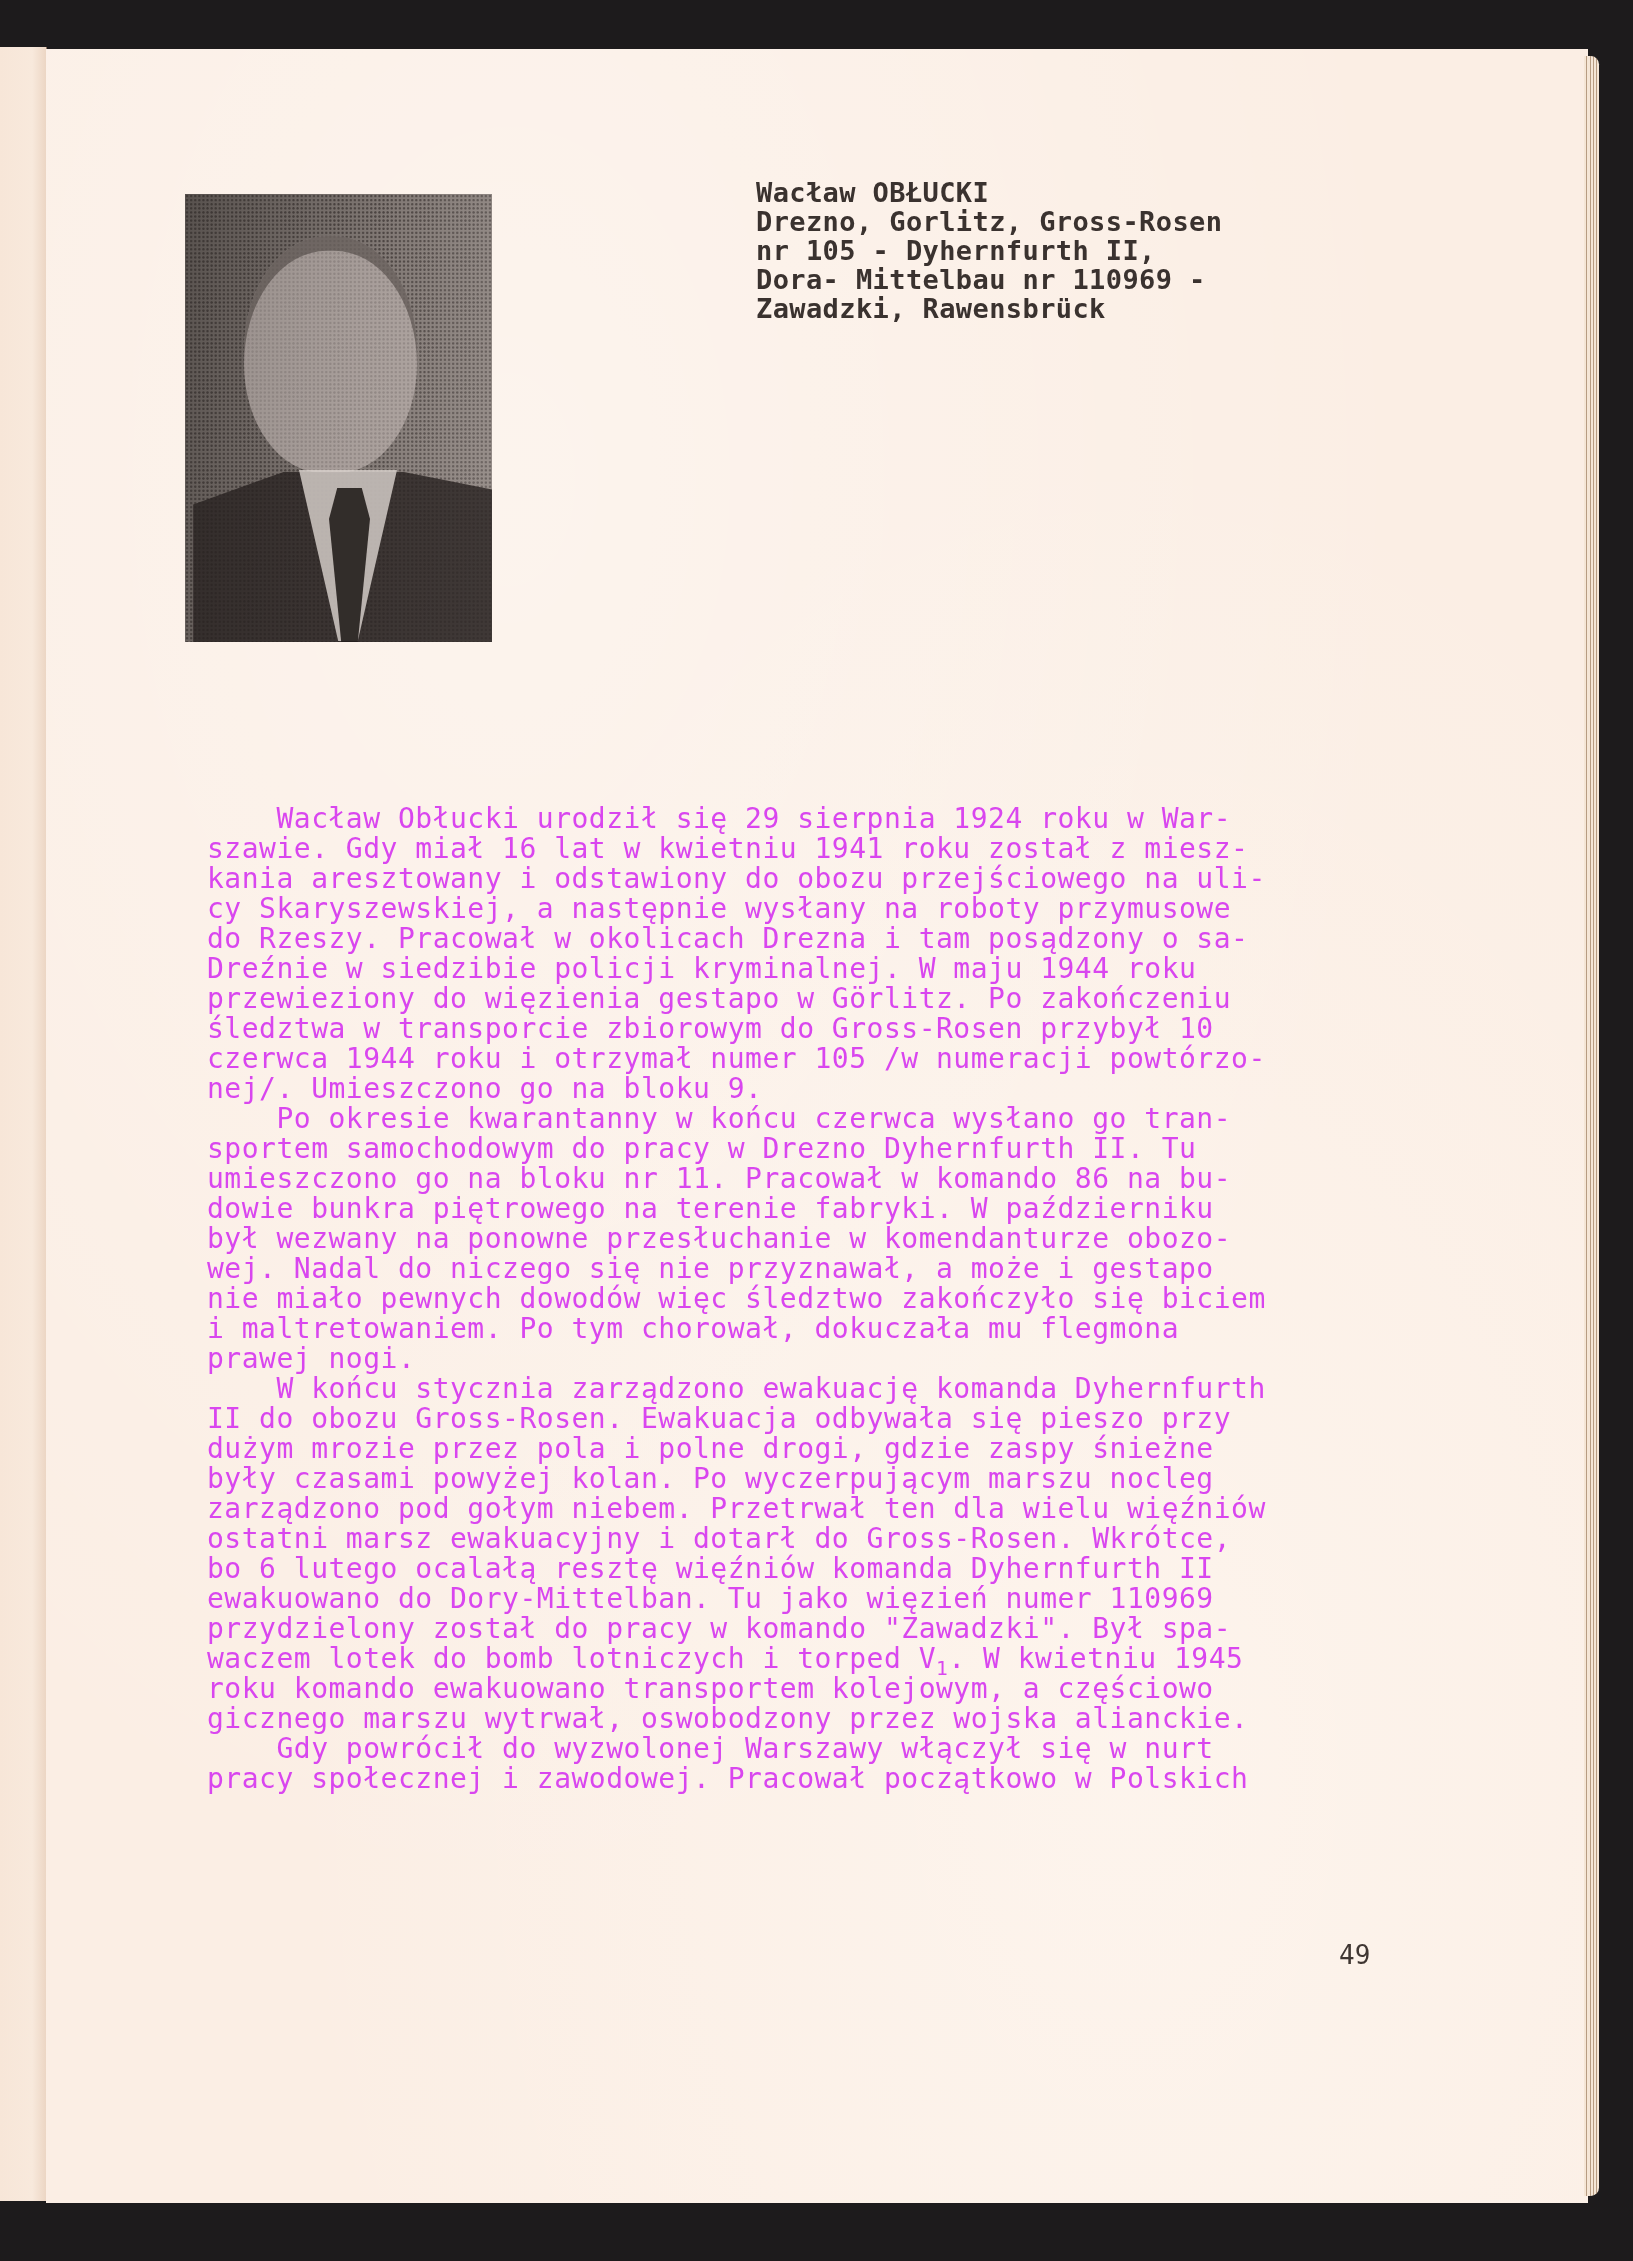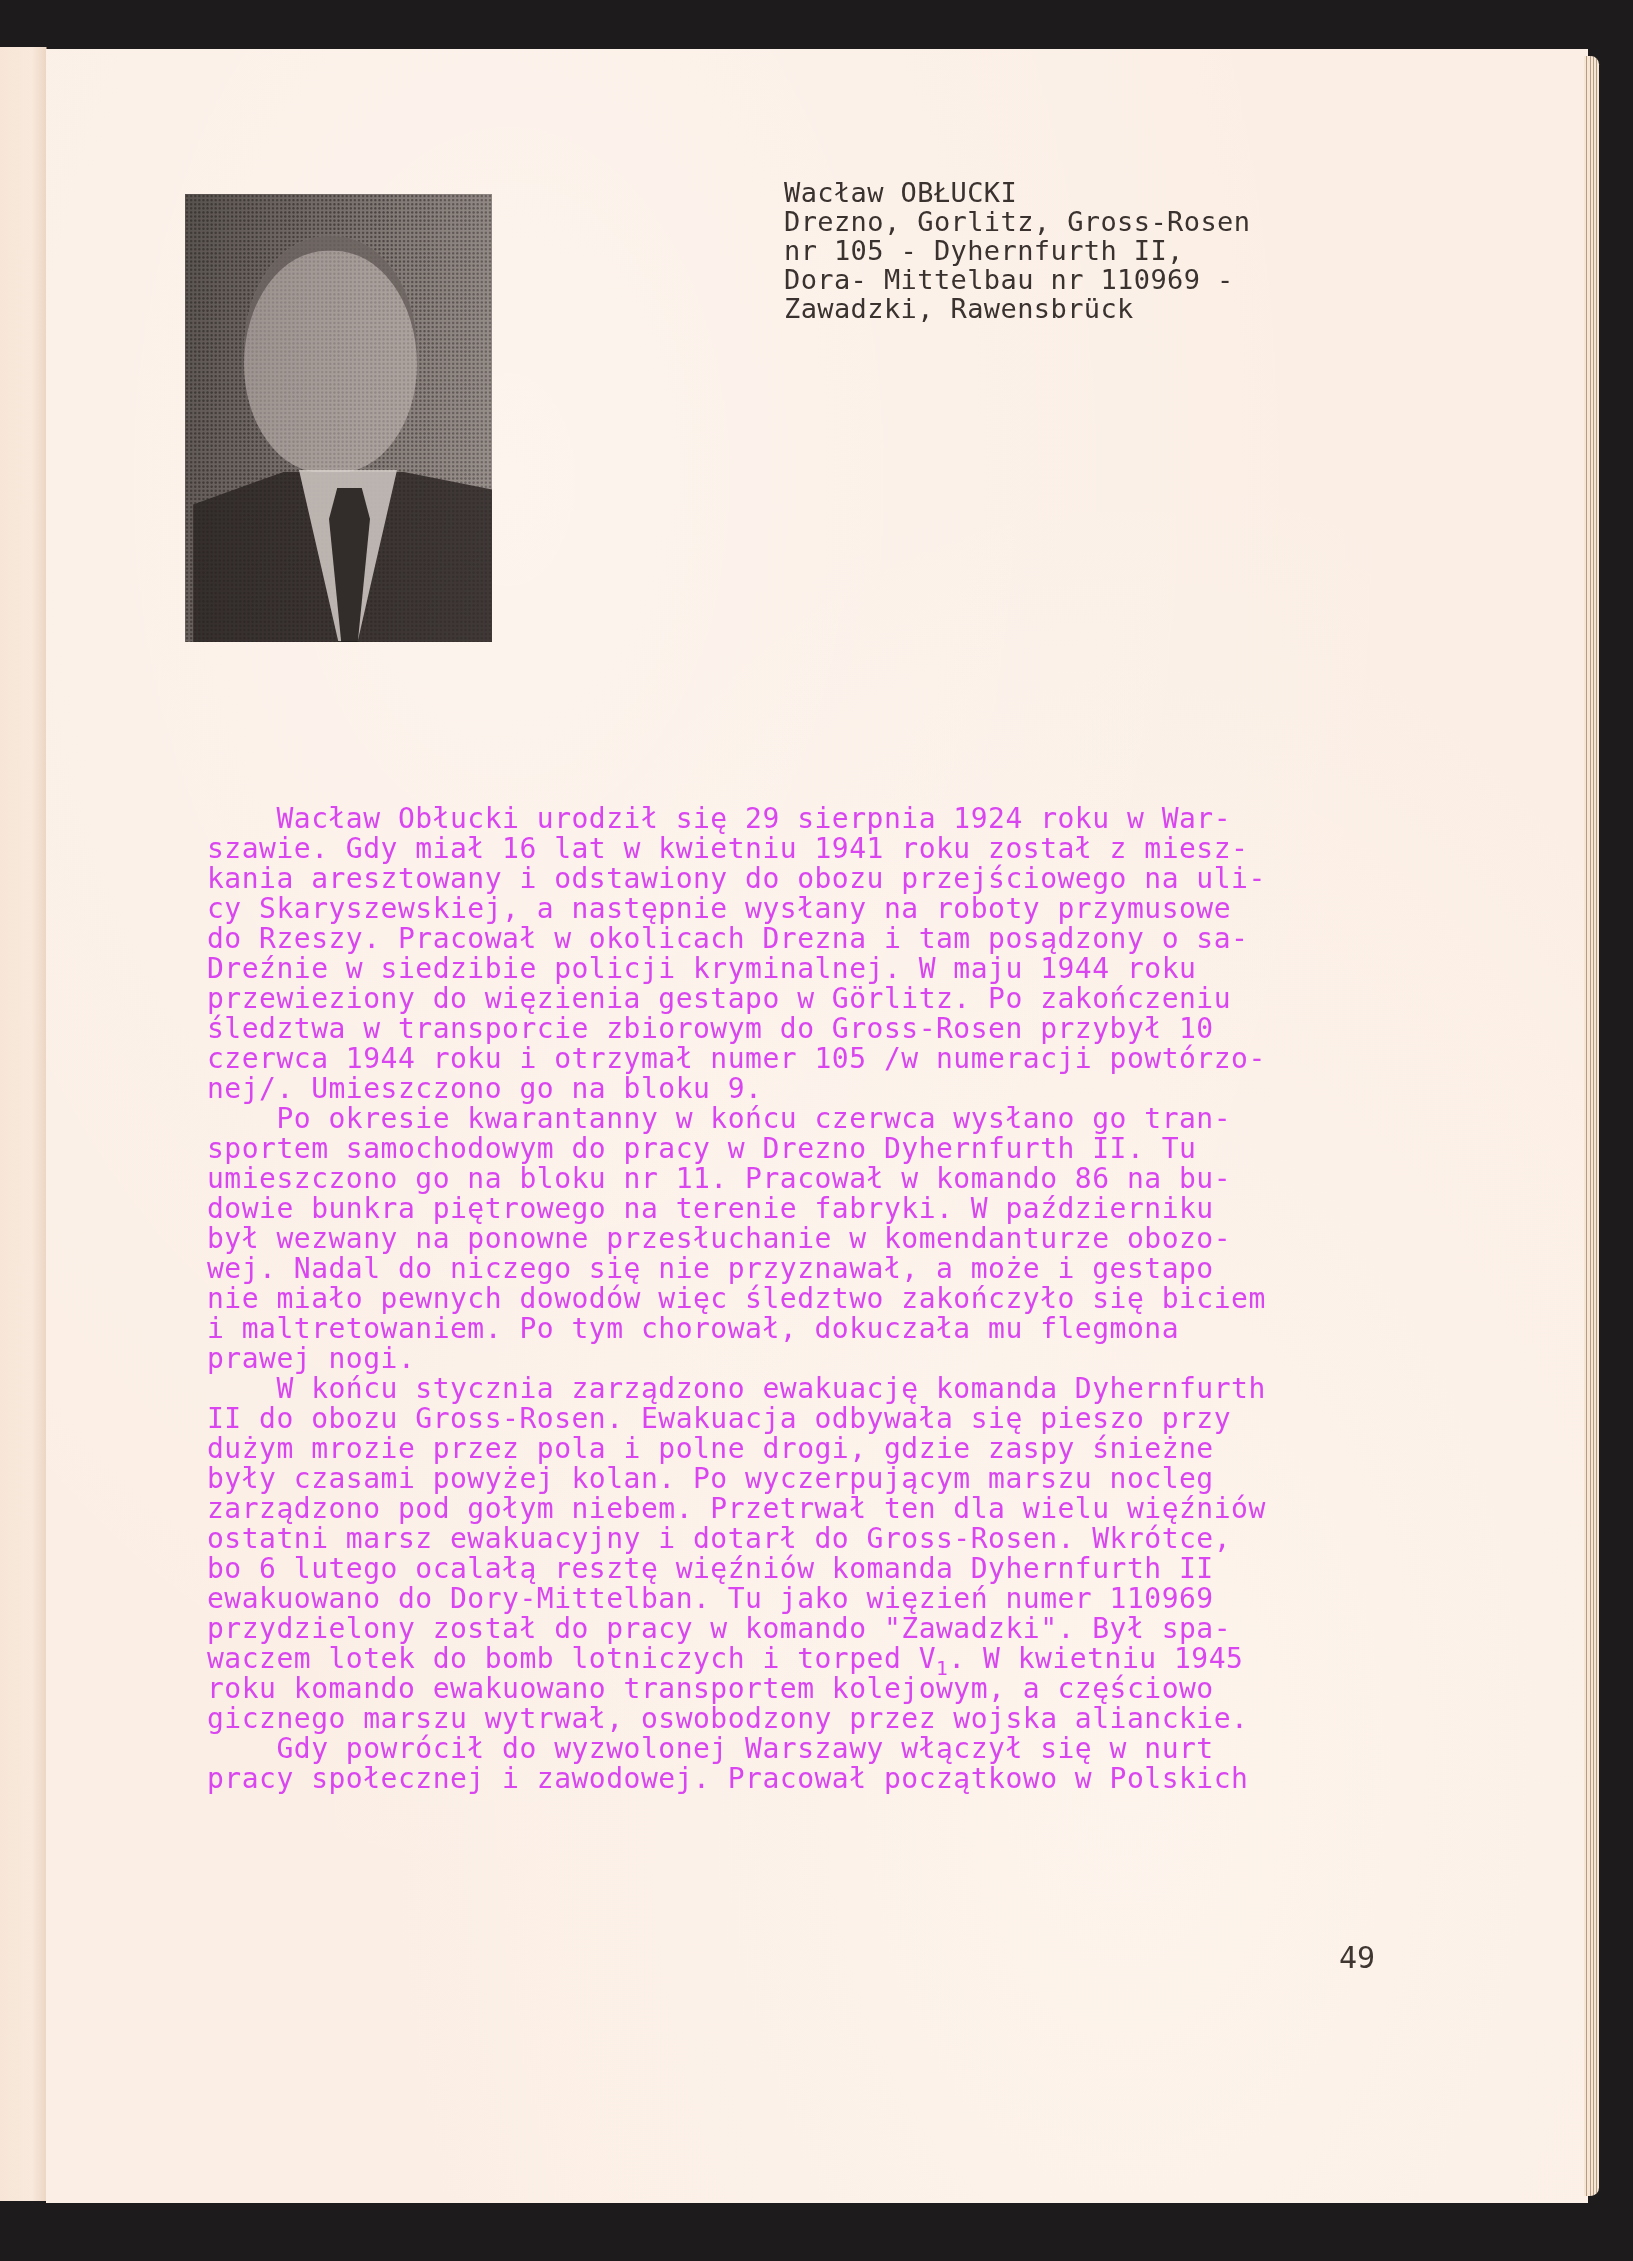--- a/index.html
+++ b/index.html
@@ -53,35 +53,36 @@
       position: absolute; left: 114px; top: 276px; width: 98px; height: 171px;
       background: rgba(220,212,208,0.8);
       clip-path: polygon(0 0, 100% 0, 60% 100%, 40% 100%);
     }
     .photo .tie {
       position: absolute; left: 144px; top: 294px; width: 41px; height: 155px;
       background: rgba(35,30,28,0.9);
       clip-path: polygon(20% 0, 80% 0, 100% 20%, 70% 100%, 30% 100%, 0 20%);
     }
     .caption {
-      position: absolute; left: 784px; top: 178px;
+      position: absolute; left: 756px; top: 178px;
       font-size: 27px; line-height: 29px; color: #3a322f;
       letter-spacing: 0.4px;
+      font-weight: bold;
     }
     .caption div { white-space: pre; }
     .body-text {
       position: absolute; left: 207px; top: 804px; width: 1209px;
       font-size: 28px; line-height: 30px; color: #d946ef;
       letter-spacing: 0.5px;
     }
     .body-text .line { white-space: pre; }
     sub { font-size: 70%; line-height: 0; }
     .page-number {
       position: absolute; left: 1339px; top: 1940px;
-      font-size: 30px; color: #3f3632;
+      font-size: 26px; color: #3f3632;
       font-family: "DejaVu Sans Mono", monospace;
     }
   </style>
 </head>
 <body>
 
 <div class="left-page"></div>
 <div class="page"></div>
 <div class="page-edges"></div>
 

